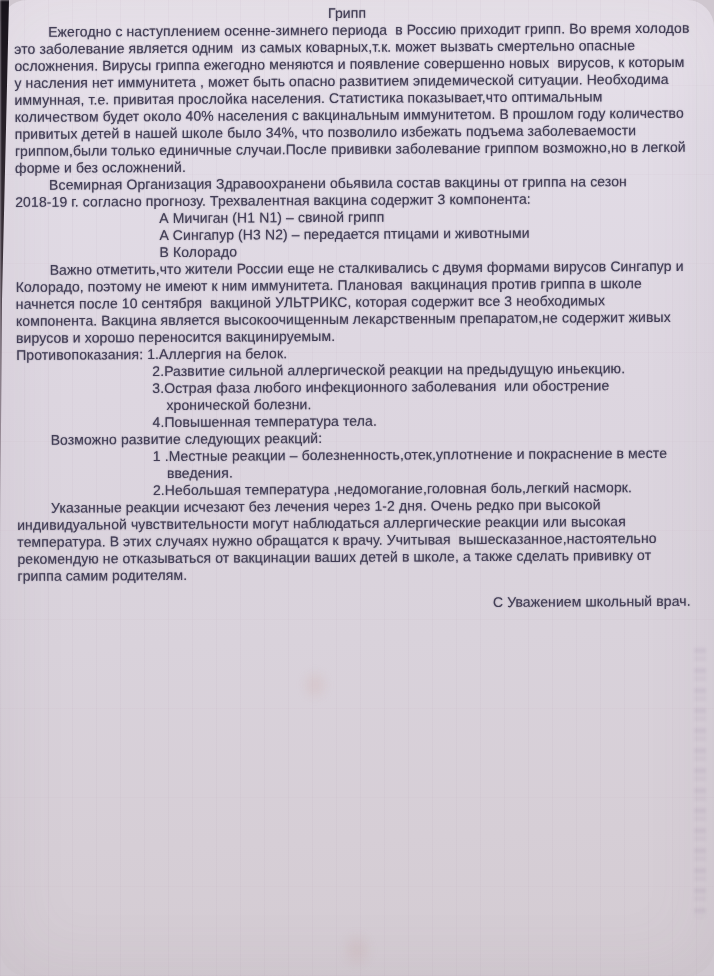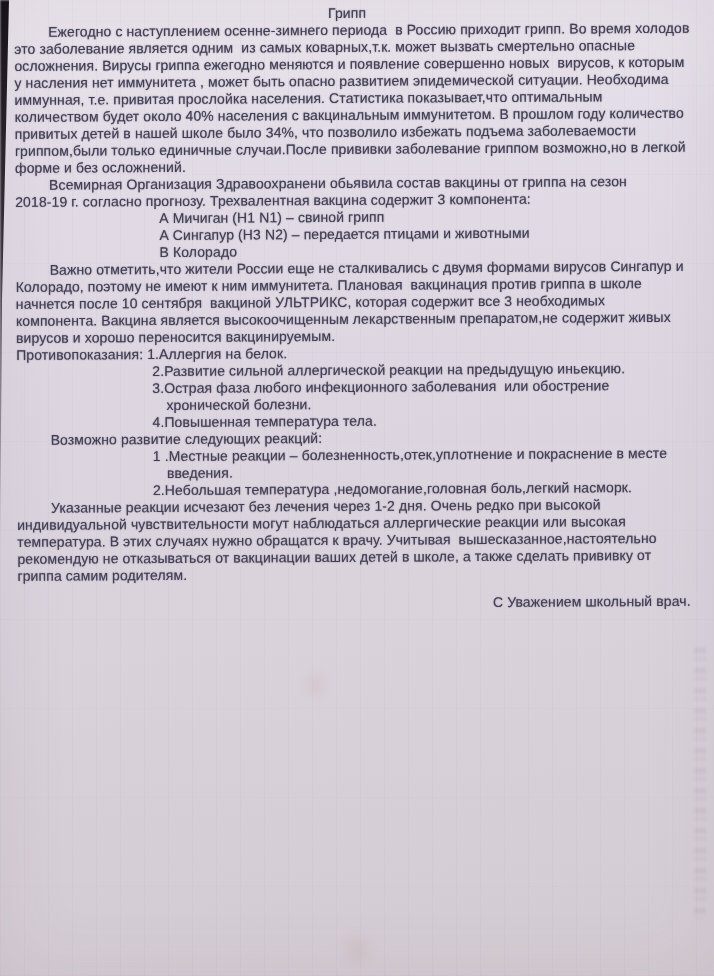--- a/index.html
+++ b/index.html
@@ -13,20 +13,21 @@
     background: #cfc7cf;
     position: relative;
   }
   .paper {
     position: absolute;
     inset: 0;
     background: linear-gradient(178deg,
       #eae4ec 0%, #e2dce6 15%, #ddd6e0 40%,
       #d9d2db 65%, #d6ced6 85%, #d3cbd2 100%);
     box-shadow: inset 0 0 70px rgba(120,100,120,0.10);
+    border-radius: 27px;
   }
   
   .grid-texture {
     position: absolute;
     inset: 0;
     background-image:
       repeating-linear-gradient(90deg, rgba(150,120,150,0.05) 0 1px, transparent 1px 24px),
       repeating-linear-gradient(0deg, rgba(170,130,150,0.04) 0 1px, transparent 1px 89px);
     pointer-events: none;
   }

